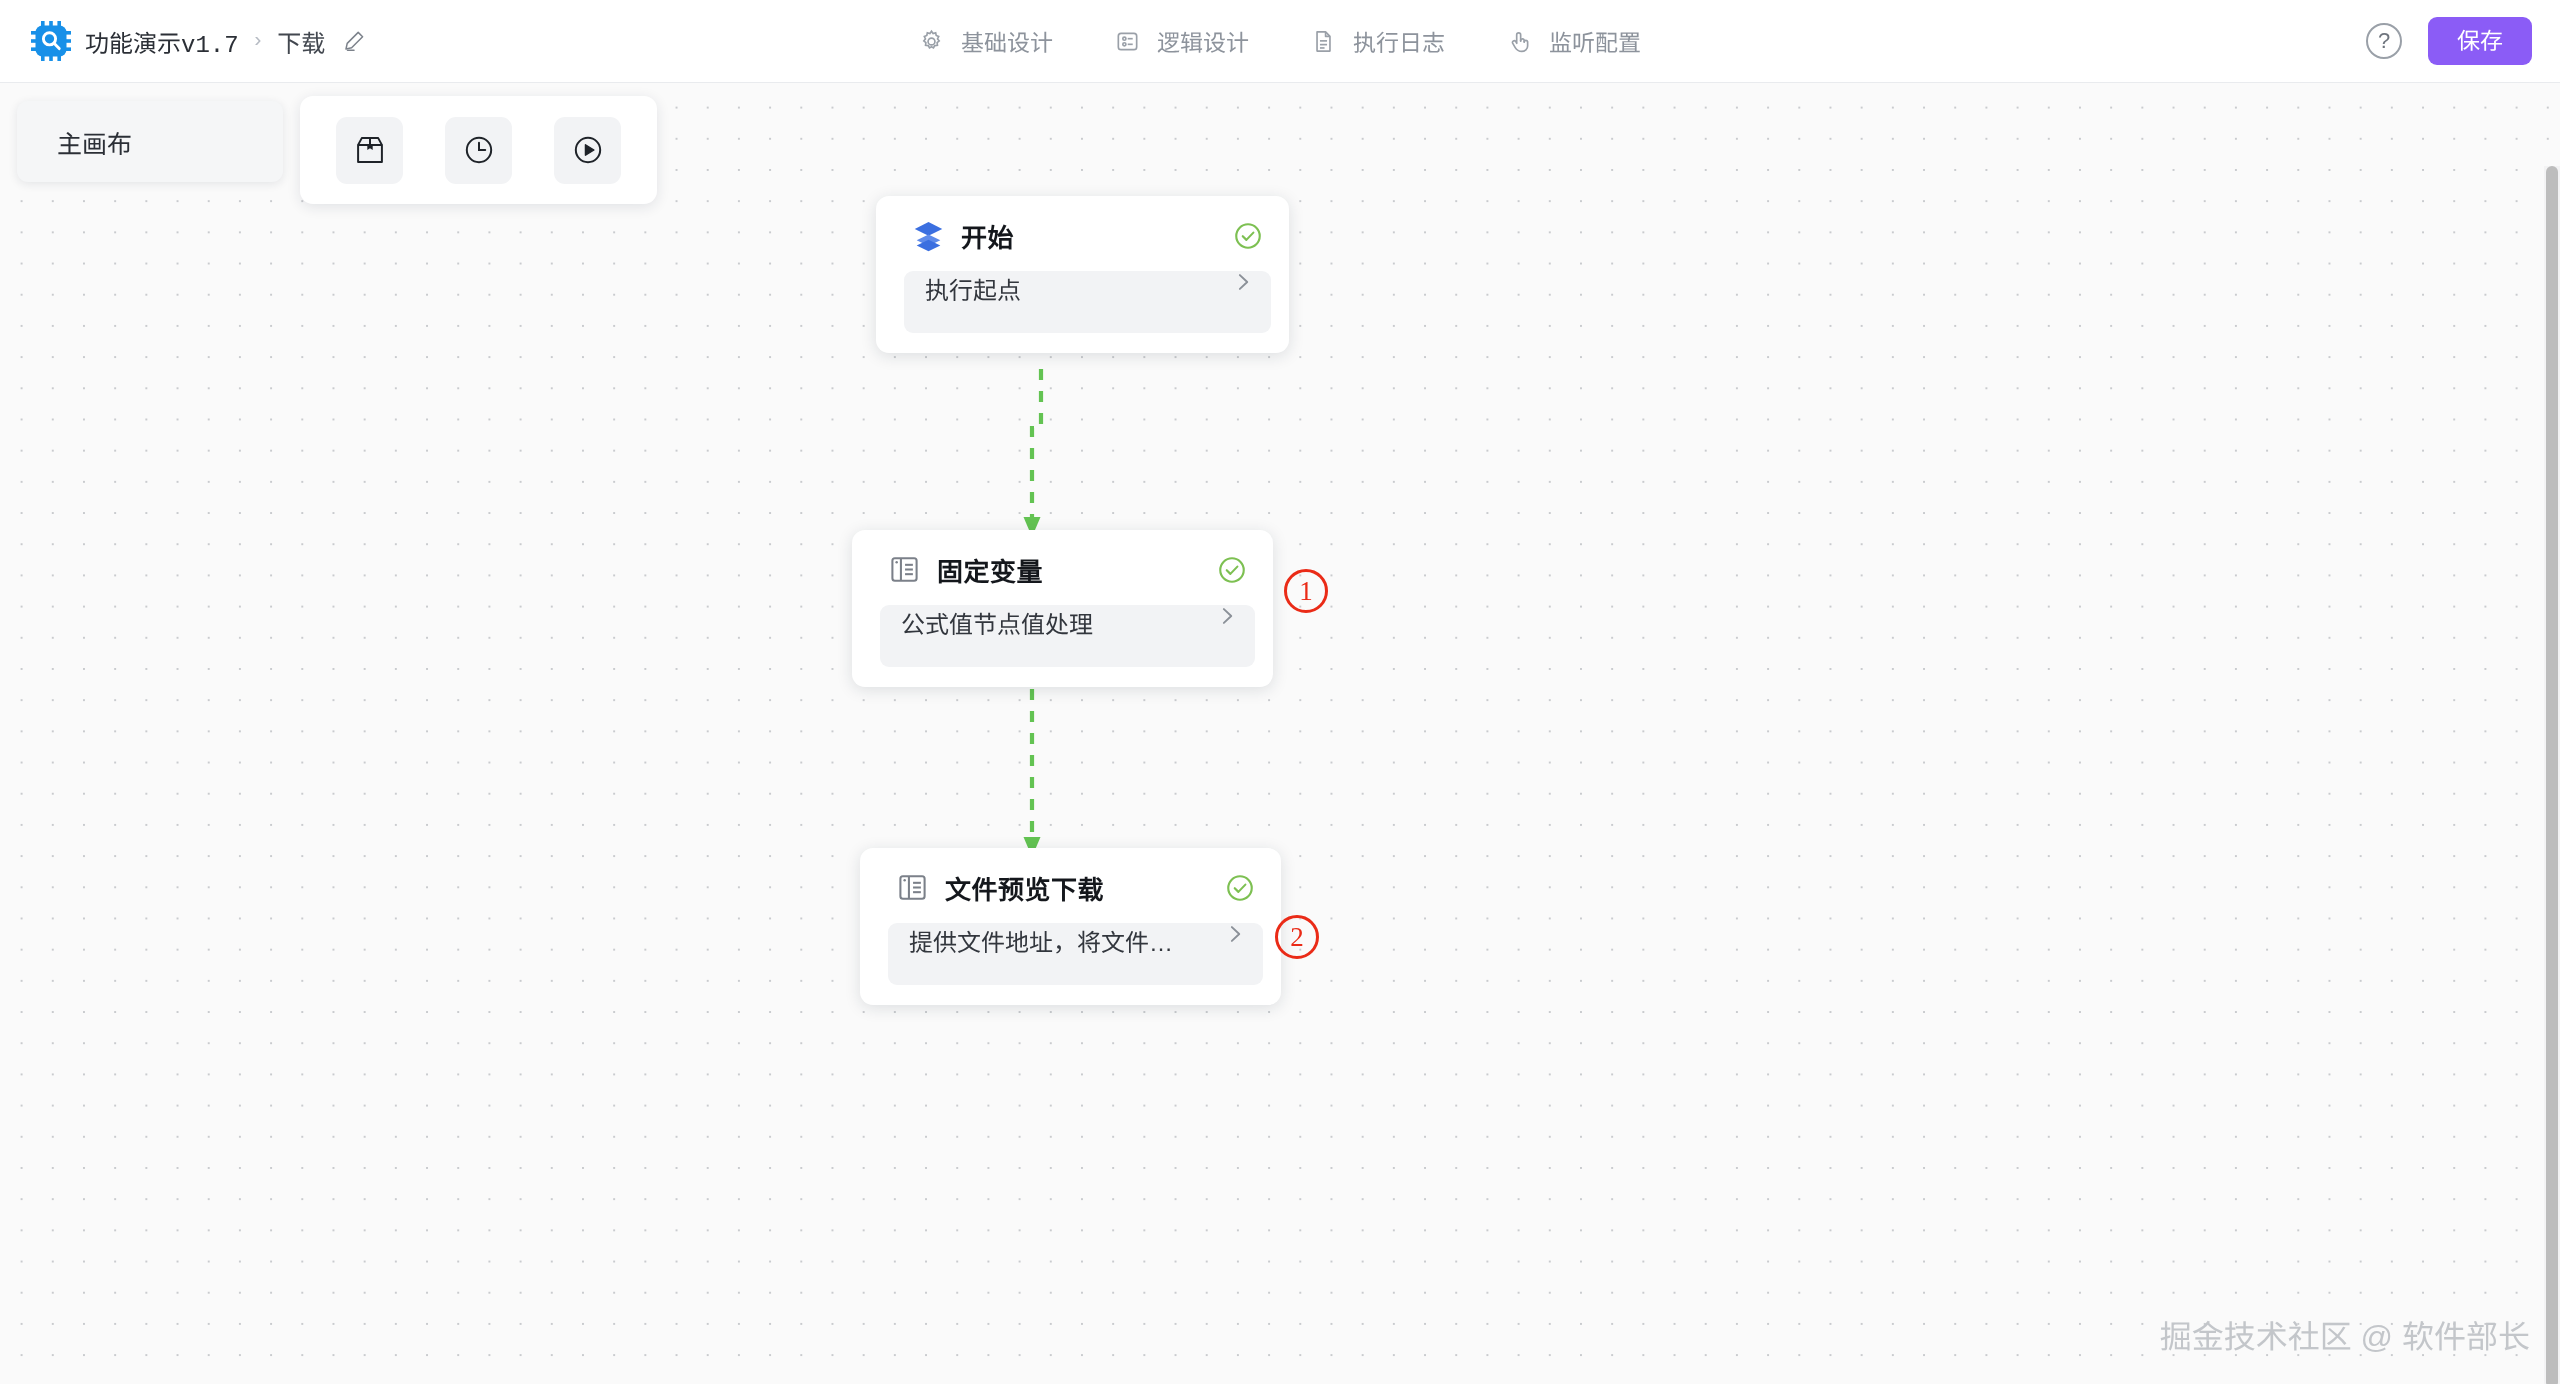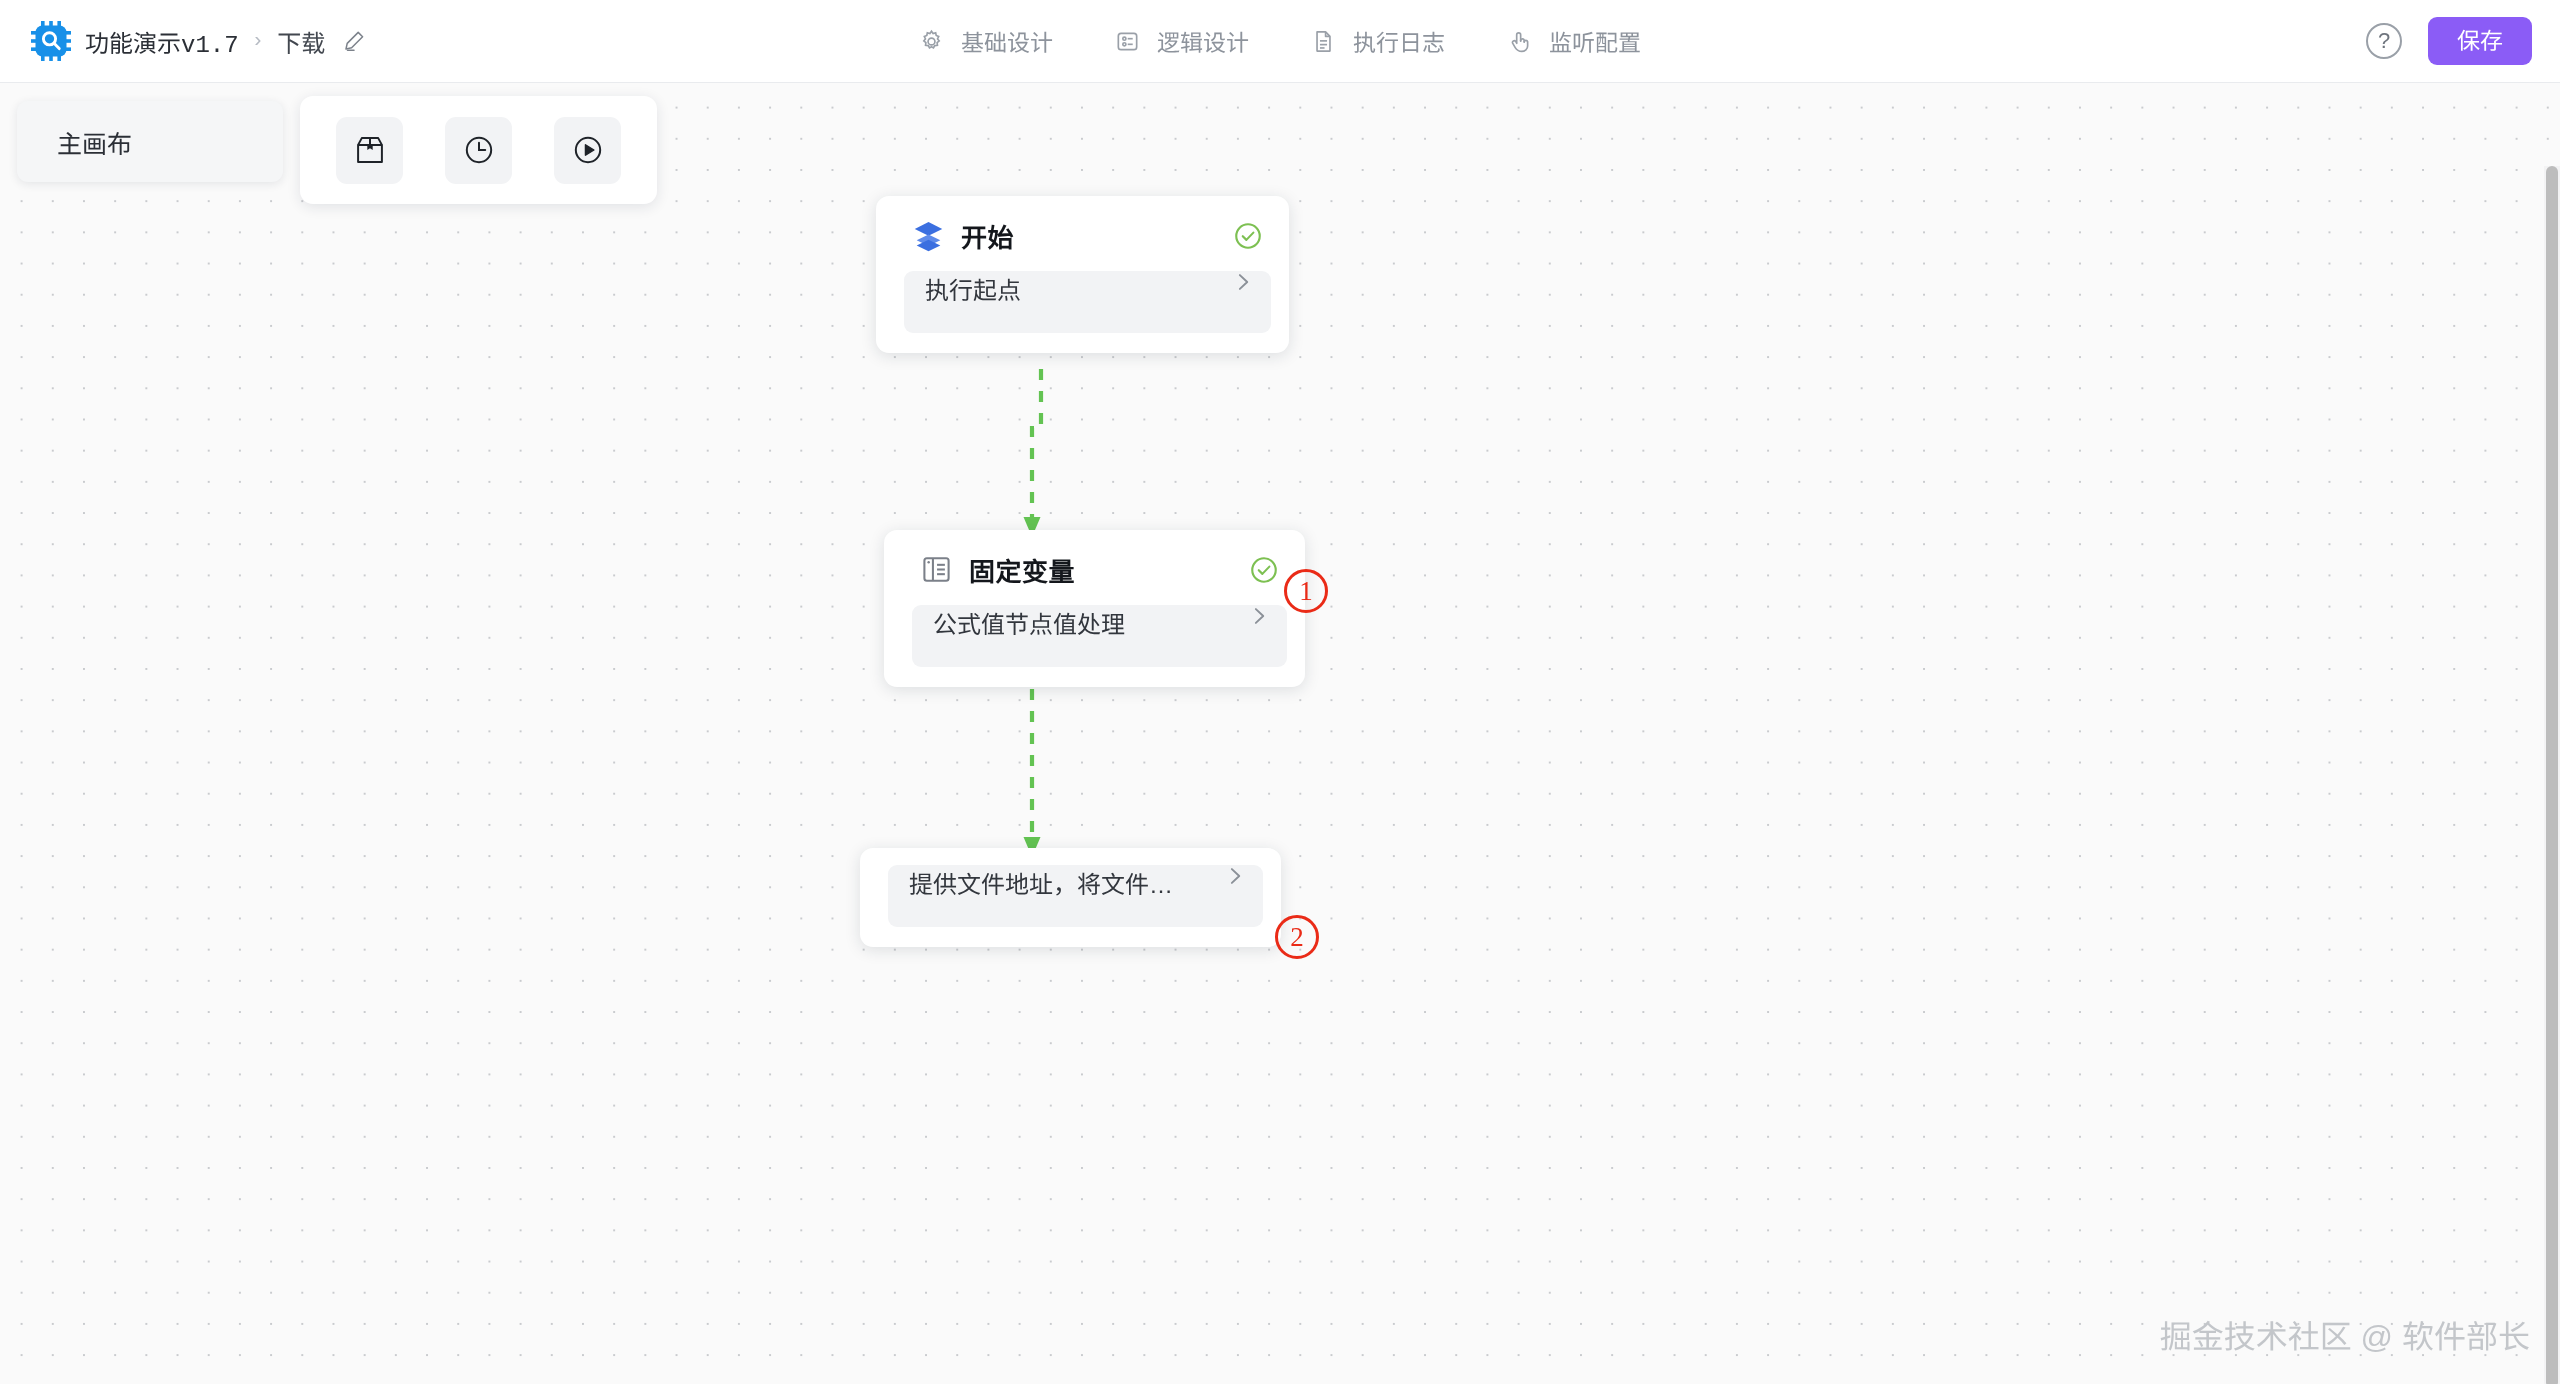--- a/index.html
+++ b/index.html
@@ -178,21 +178,21 @@
   .node-row-text {
     font-size: 24px;
     color: #32363d;
     flex: 1;
     white-space: nowrap;
     overflow: hidden;
   }
   .chev { width: 22px; height: 22px; flex: none; display: block; }
 
   .node-start   { left: 876px; top: 113px;  width: 413px; }
-  .node-var     { left: 884px; top: 447px;  width: 421px; }
+  .node-var     { left: 852px; top: 447px;  width: 421px; }
   .node-file    { left: 860px; top: 765px;  width: 421px; }
 
   
   .edge { position: absolute; display: block; overflow: visible; }
   .edge-1 { left: 1020px; top: 286px; }
   .edge-2 { left: 1020px; top: 606px; }
 
   
   .annot {
     position: absolute;
@@ -399,20 +399,35 @@
     </div>
     <div class="node-row">
       <span class="node-row-text">公式值节点值处理</span>
       <svg class="chev" viewBox="0 0 24 24" fill="none" stroke="#8b9098" stroke-width="2.1" stroke-linecap="round" stroke-linejoin="round">
         <path d="M8.6 4.5l8 7.5-8 7.5"></path>
       </svg>
     </div>
   </div>
 
   <div class="node node-file">
+    <div class="node-head">
+      <svg class="node-icon" viewBox="0 0 24 24" fill="none" stroke="#7b8089" stroke-width="1.5" stroke-linejoin="round">
+        <rect x="3.2" y="3.8" width="17.6" height="16.4" rx="1.8"></rect>
+        <line x1="9.4" y1="3.8" x2="9.4" y2="20.2"></line>
+        <line x1="12.4" y1="8.6" x2="18.1" y2="8.6"></line>
+        <line x1="12.4" y1="12" x2="18.1" y2="12"></line>
+        <line x1="12.4" y1="15.4" x2="18.1" y2="15.4"></line>
+        <line x1="6.3" y1="6.7" x2="6.3" y2="6.8" stroke-linecap="round" stroke-width="1.8"></line>
+      </svg>
+      <span class="node-title">文件预览下载</span>
+      <svg class="node-status" viewBox="0 0 24 24" fill="none" stroke="#7dc052" stroke-width="1.7" stroke-linecap="round" stroke-linejoin="round">
+        <circle cx="12" cy="12" r="9.4"></circle>
+        <path d="M7.8 12.2l2.9 2.9 5.6-5.8"></path>
+      </svg>
+    </div>
     <div class="node-row">
       <span class="node-row-text">提供文件地址，将文件…</span>
       <svg class="chev" viewBox="0 0 24 24" fill="none" stroke="#8b9098" stroke-width="2.1" stroke-linecap="round" stroke-linejoin="round">
         <path d="M8.6 4.5l8 7.5-8 7.5"></path>
       </svg>
     </div>
   </div>
 
   <div class="annot annot-1">1</div>
   <div class="annot annot-2">2</div>

